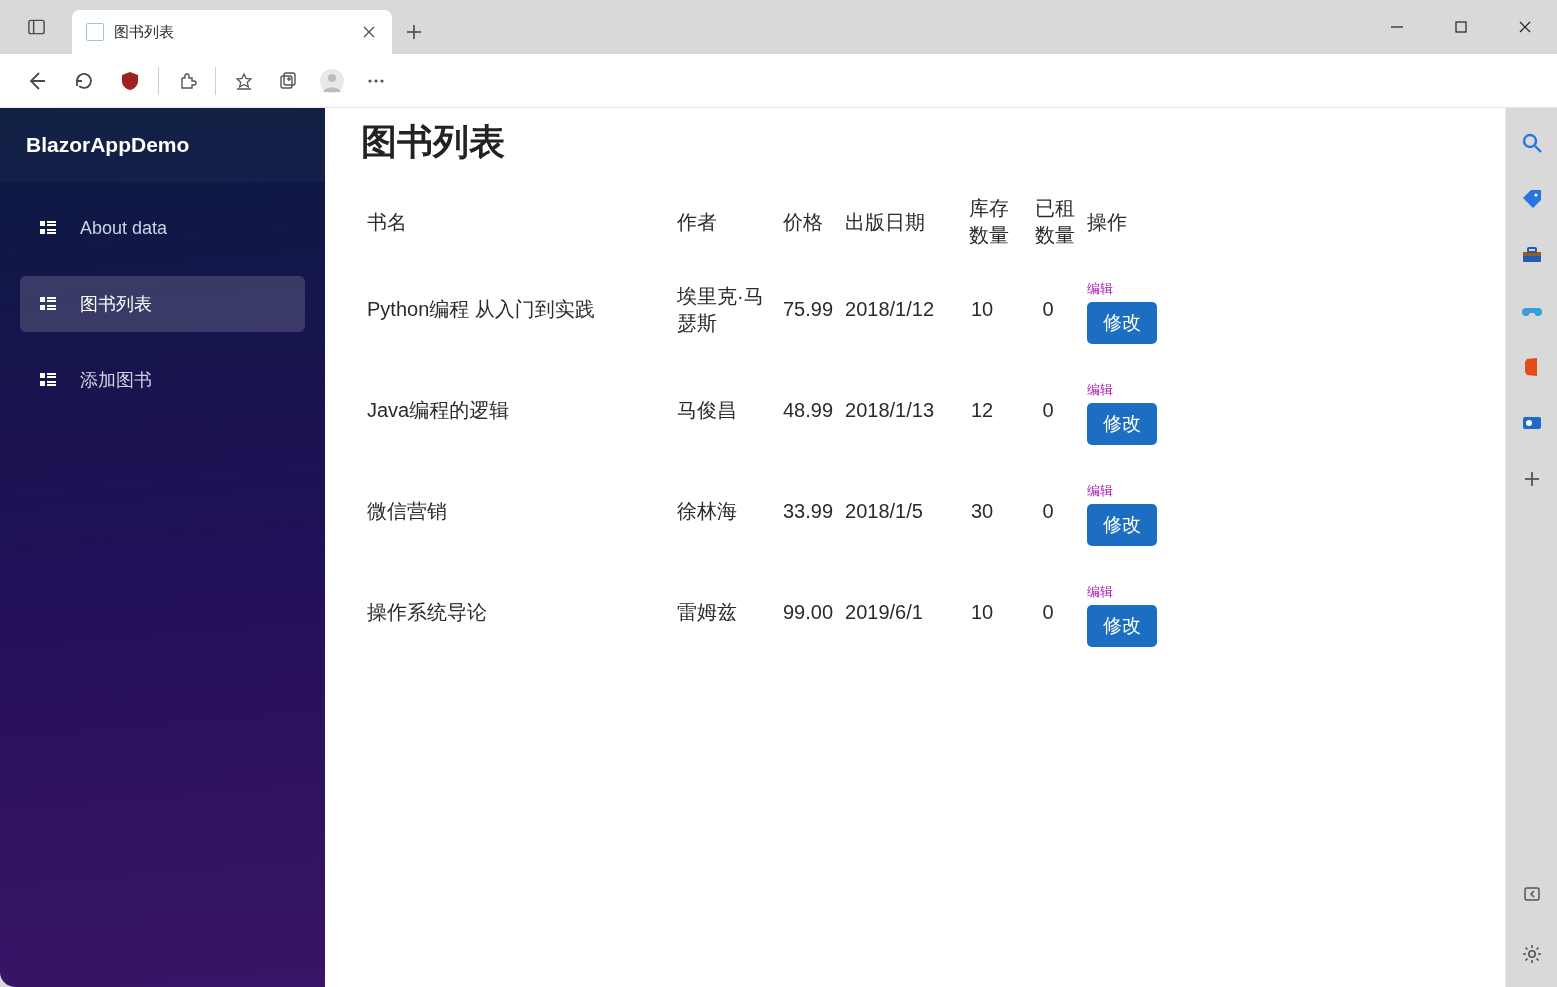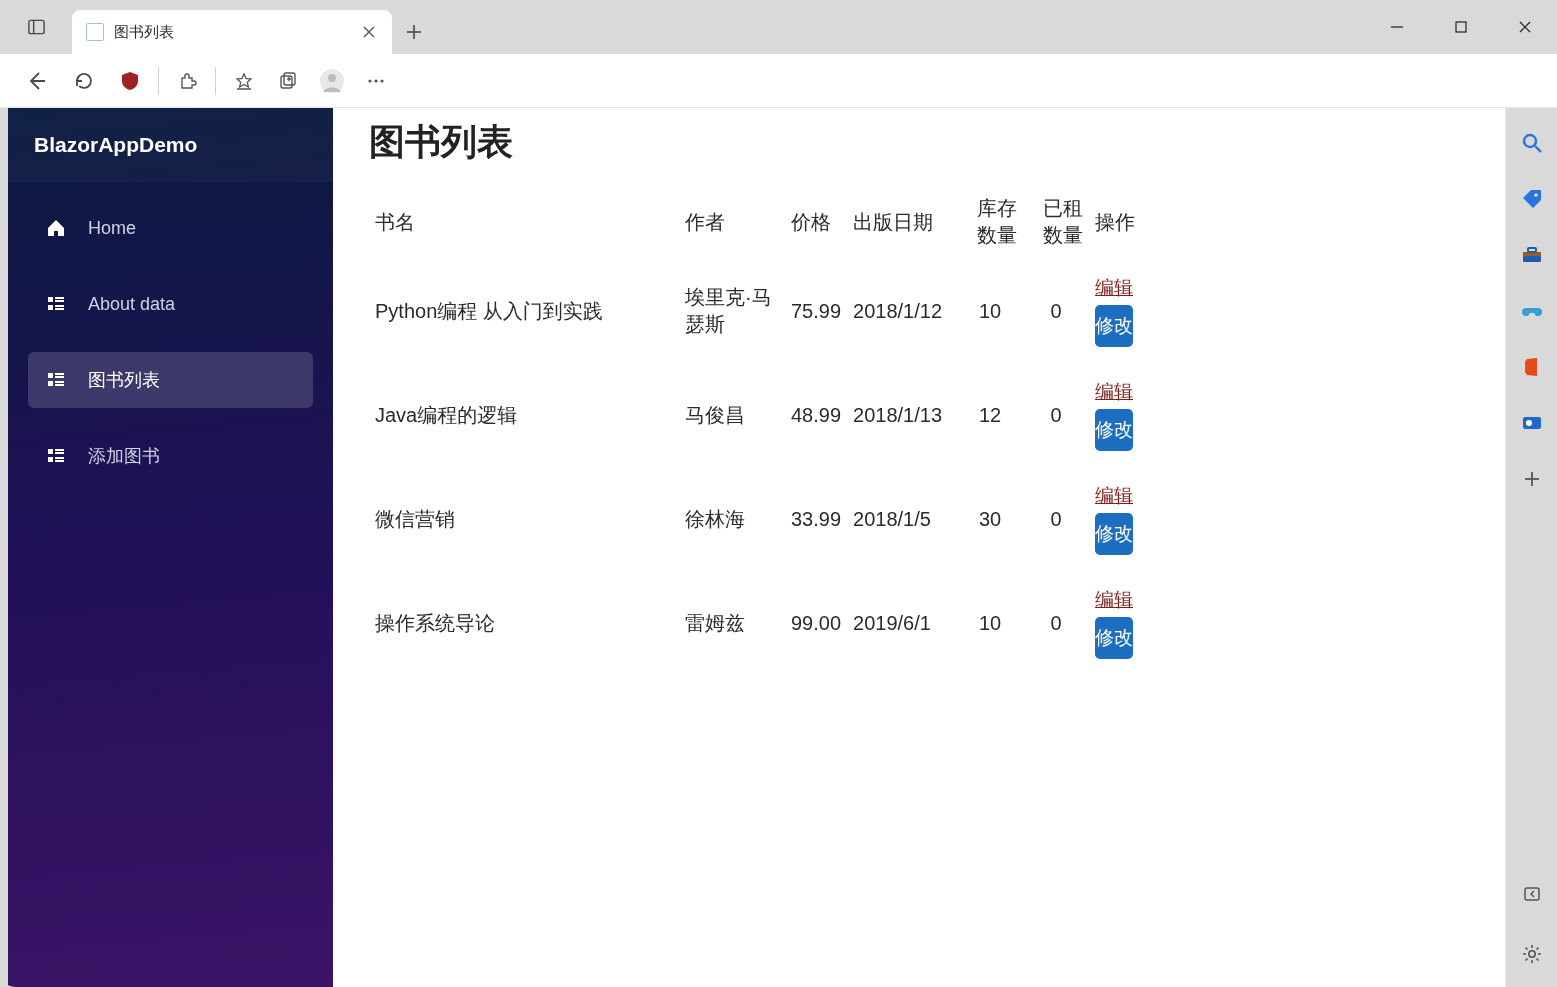--- a/index.html
+++ b/index.html
@@ -102,21 +102,20 @@
     .divider-v { width:1px; height:28px; background:#d0d0d0; margin: 0 4px;}
     .toolbar-ext { display:flex; align-items:center; gap:4px; }
     .toolbar-ext .ic { width:40px; height:40px; display:flex; align-items:center; justify-content:center; color:#555;}
 
     .content-row { flex:1; display:flex; min-height:0; }
     .page {
       flex:1;
       display:flex;
       background:#fff;
       min-width:0;
-      margin-left:8px;
     }
     .edge-sidebar {
       width: 52px;
       border-left: 1px solid #e8e8e8;
       display: flex;
       flex-direction: column;
       align-items: center;
       padding-top: 22px;
       gap: 30px;
     }
@@ -214,31 +213,30 @@
       padding: 16px 6px;
       vertical-align: middle;
     }
     .col-title { width: 310px; }
     .col-author { width: 106px; }
     .col-price { width: 60px; }
     .col-date { width: 110px; }
     .col-qty { width: 66px; text-align:center;}
     .col-rent { width: 66px; text-align:center;}
     .actions a {
-      color: #7f1d1d;
-      text-decoration: underline;
-      font-size: 19px;
+      color: #a21caf;
+      font-size: 13px;
       cursor: pointer;
       display: inline-block;
     }
     .actions .btn {
       background: #1b6ec2;
       color: #fff;
       border: none;
-      padding: 8px 0;
+      padding: 8px 16px;
       font-size: 19px;
       border-radius: 5px;
       cursor: pointer;
       display:block;
       margin-top: 4px;
       text-align: right;
     }
   </style>
 </head>
 <body>
@@ -347,28 +345,20 @@
     </div>
   </div>
 
   <div class="content-row">
     <div class="page">
       <div class="app">
 
         <div class="sidebar">
           <div class="brand">BlazorAppDemo</div>
           <div class="nav">
-            <div class="nav-item">
-              <span class="nicon">
-                <svg width="22" height="22" viewBox="0 0 22 22">
-                    <path d="M3 11 L11 3 L19 11 V19 H13 V14 H9 V19 H3 Z" fill="#fff"></path>
-                  </svg>
-              </span>
-              <span>Home</span>
-            </div>
             <div class="nav-item">
               <span class="nicon">
                 <svg width="20" height="20" viewBox="0 0 20 20">
                     <rect x="2" y="3" width="5" height="5" fill="#fff"></rect>
                     <rect x="9" y="3" width="9" height="2" fill="#fff"></rect>
                     <rect x="9" y="6" width="9" height="2" fill="#fff"></rect>
                     <rect x="2" y="11" width="5" height="5" fill="#fff"></rect>
                     <rect x="9" y="11" width="9" height="2" fill="#fff"></rect>
                     <rect x="9" y="14" width="9" height="2" fill="#fff"></rect>
                   </svg>

